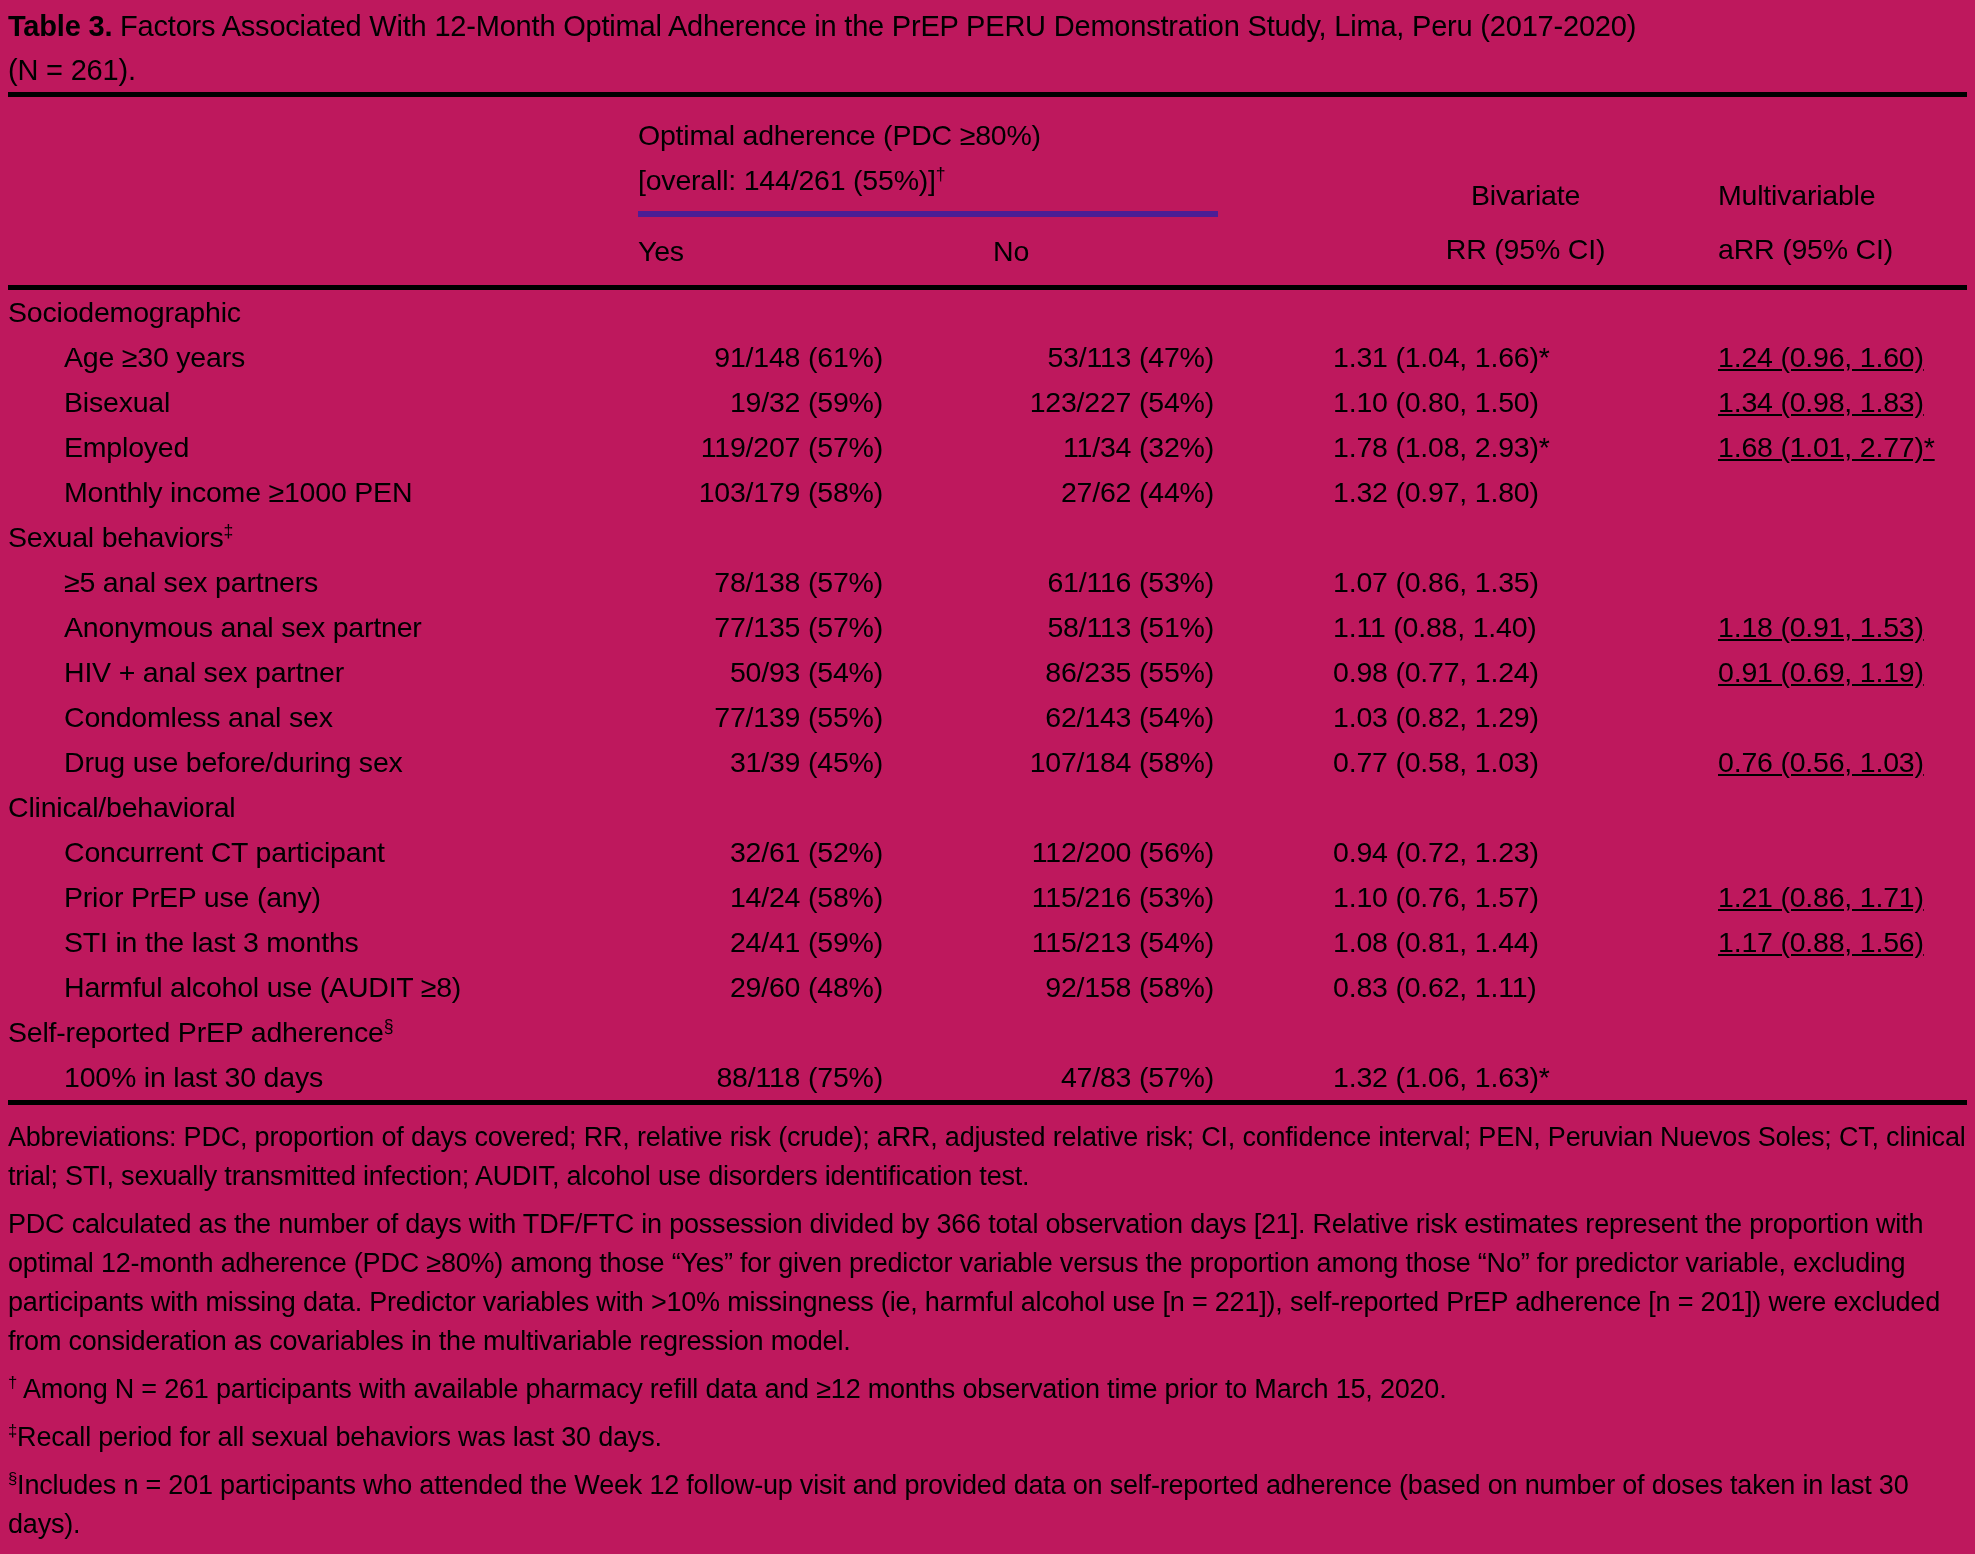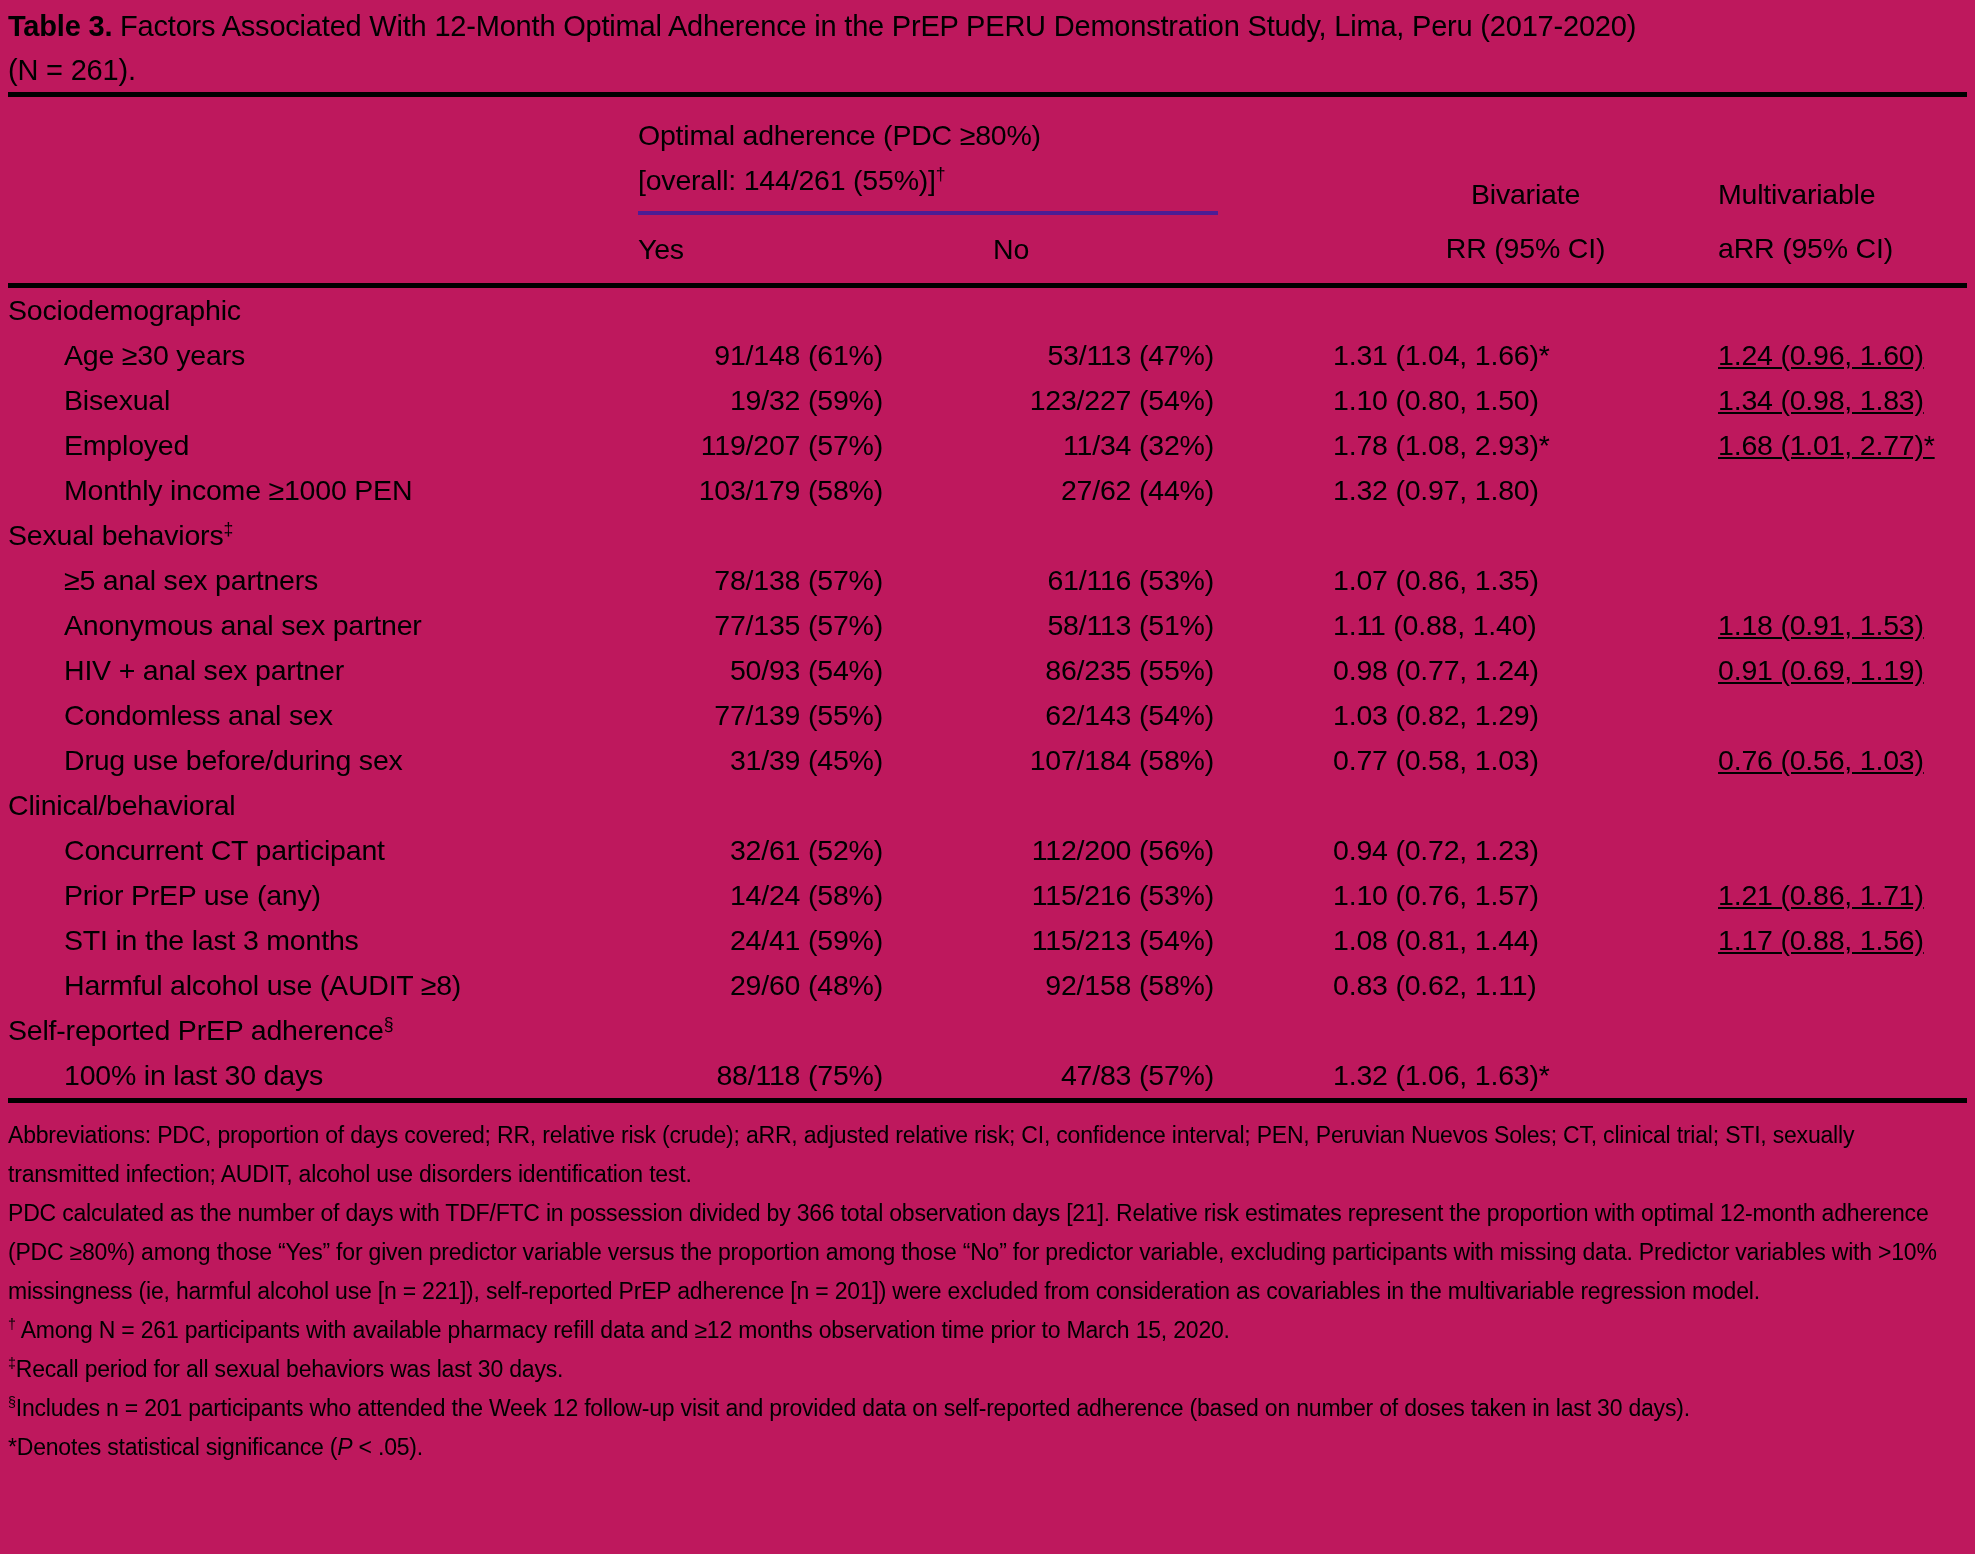--- a/index.html
+++ b/index.html
@@ -44,21 +44,21 @@
   th {
     font-weight: normal;
     text-align: left;
     padding: 0;
     white-space: nowrap;
   }
   .h-spanner {
     vertical-align: top;
     padding-top: 16px;
     padding-bottom: 8px;
-    border-bottom: 4px solid #4c1d95;
+    border-bottom: 6px solid #4c1d95;
   }
   .h-spanner .sp-line { line-height: 45px; }
   .h-top { vertical-align: bottom; padding-bottom: 2px; }
   .h-rr  { padding-left: 115px; text-align: center; }
   .h-no  { padding-left: 105px; }
   tr.colhead-row th {
     height: 68px;
     vertical-align: middle;
     border-bottom: 5px solid #000;
   }
@@ -74,22 +74,23 @@
   td.c-rr  { text-align: left; padding-left: 115px; }
   td.c-arr { text-align: left; text-decoration: underline; }
   sup {
     font-size: 0.62em;
     vertical-align: super;
     line-height: 0;
   }
   
   .footnotes { margin-top: 13px; }
   .fn {
-    font-size: 23px;
+    font-size: 27px;
     line-height: 39px;
+    margin-top: 9px;
   }
   .fn .it { font-style: italic; }
 </style>
 </head>
 <body>
 
 <div class="page">
 
   <div class="title">
     <div class="t-line"><span class="b">Table 3.</span><span> Factors Associated With 12-Month Optimal Adherence in the PrEP PERU Demonstration Study, Lima, Peru (2017-2020)</span></div>

